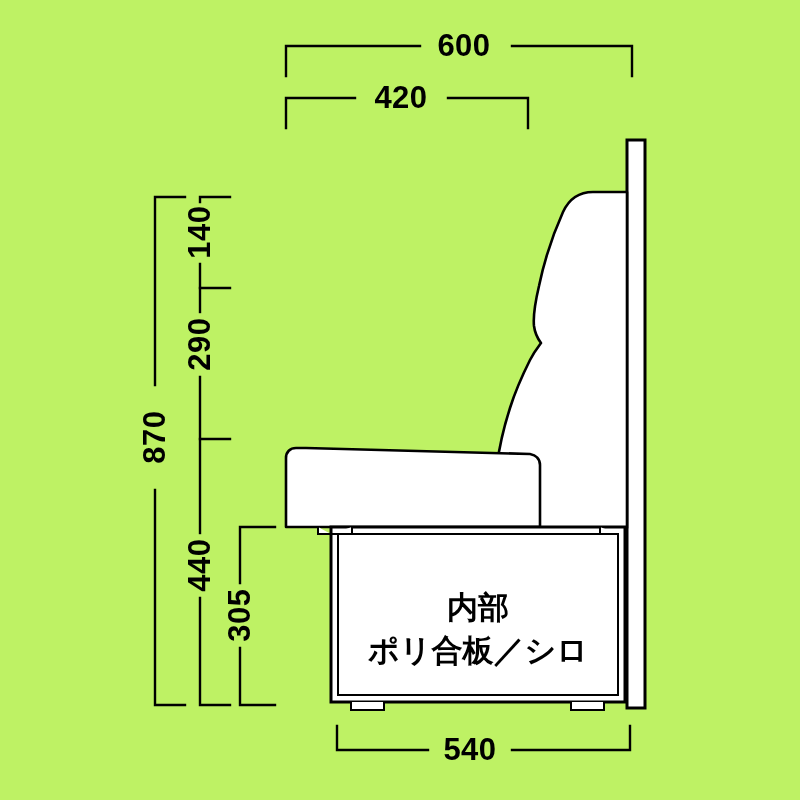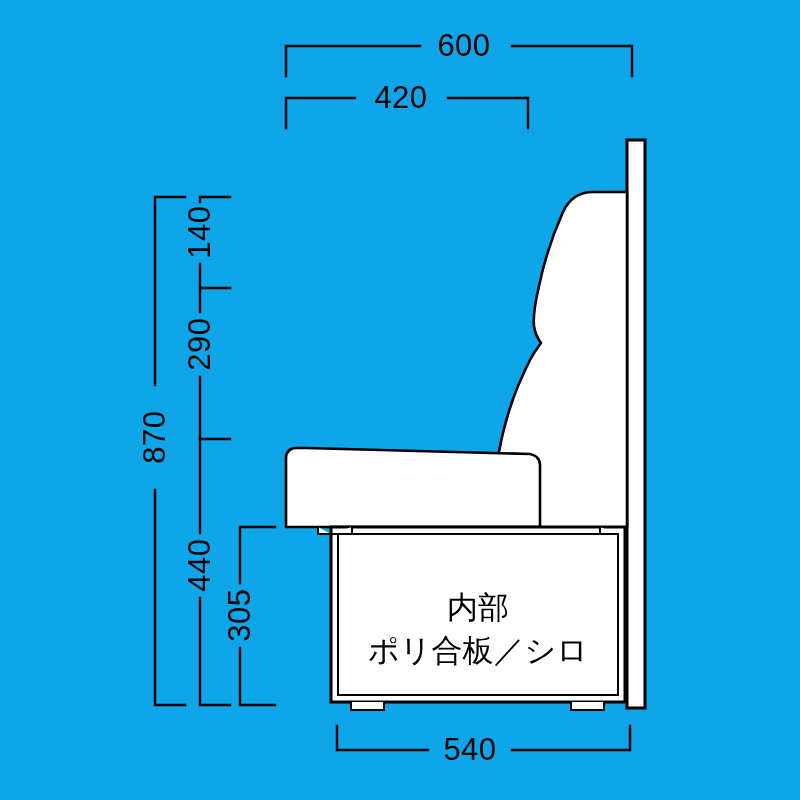--- a/index.html
+++ b/index.html
@@ -8,22 +8,23 @@
     padding: 0;
     background: #ffffff;
   }
   body {
     font-family: "Liberation Sans", "DejaVu Sans", sans-serif;
   }
   #drawing-root {
     position: relative;
     width: 800px;
     height: 800px;
-    background: #0ea5e9;
+    background: #bef264;
     overflow: hidden;
+    font-weight: bold;
   }
   #drawing-svg {
     display: block;
     width: 800px;
     height: 800px;
   }
   .dim-line {
     fill: none;
     stroke: #000000;
     stroke-width: 2.4;

